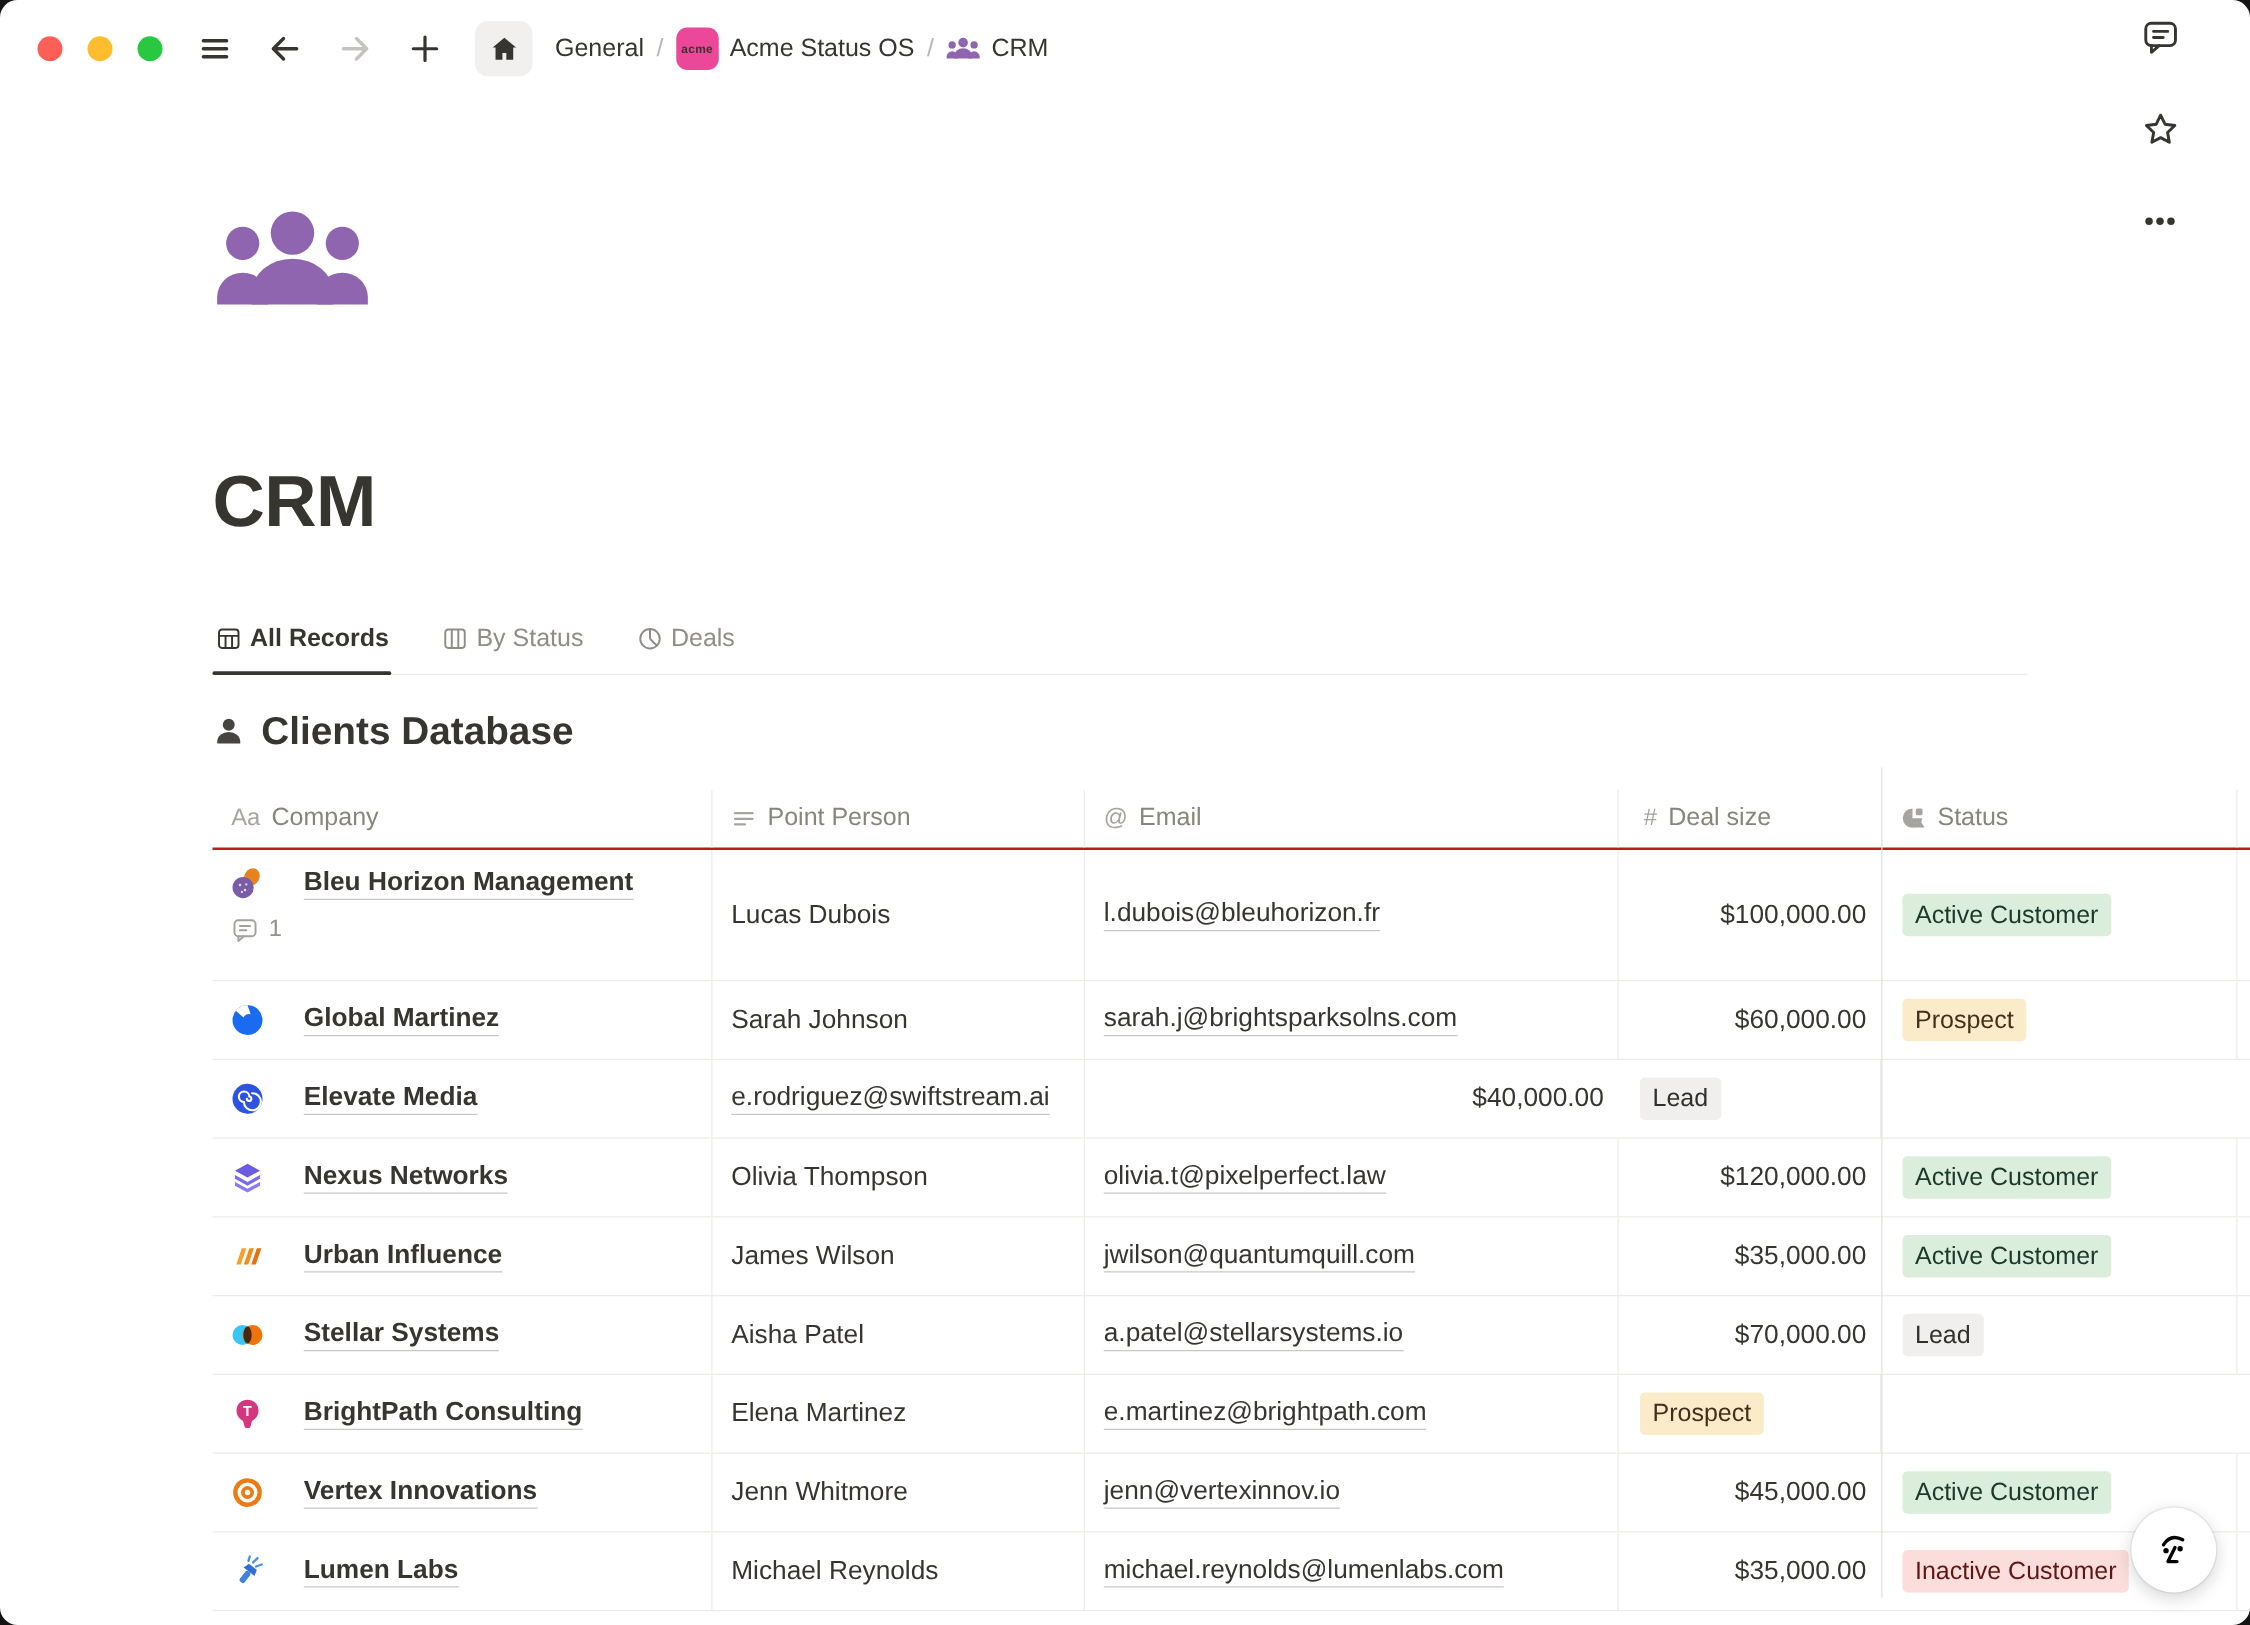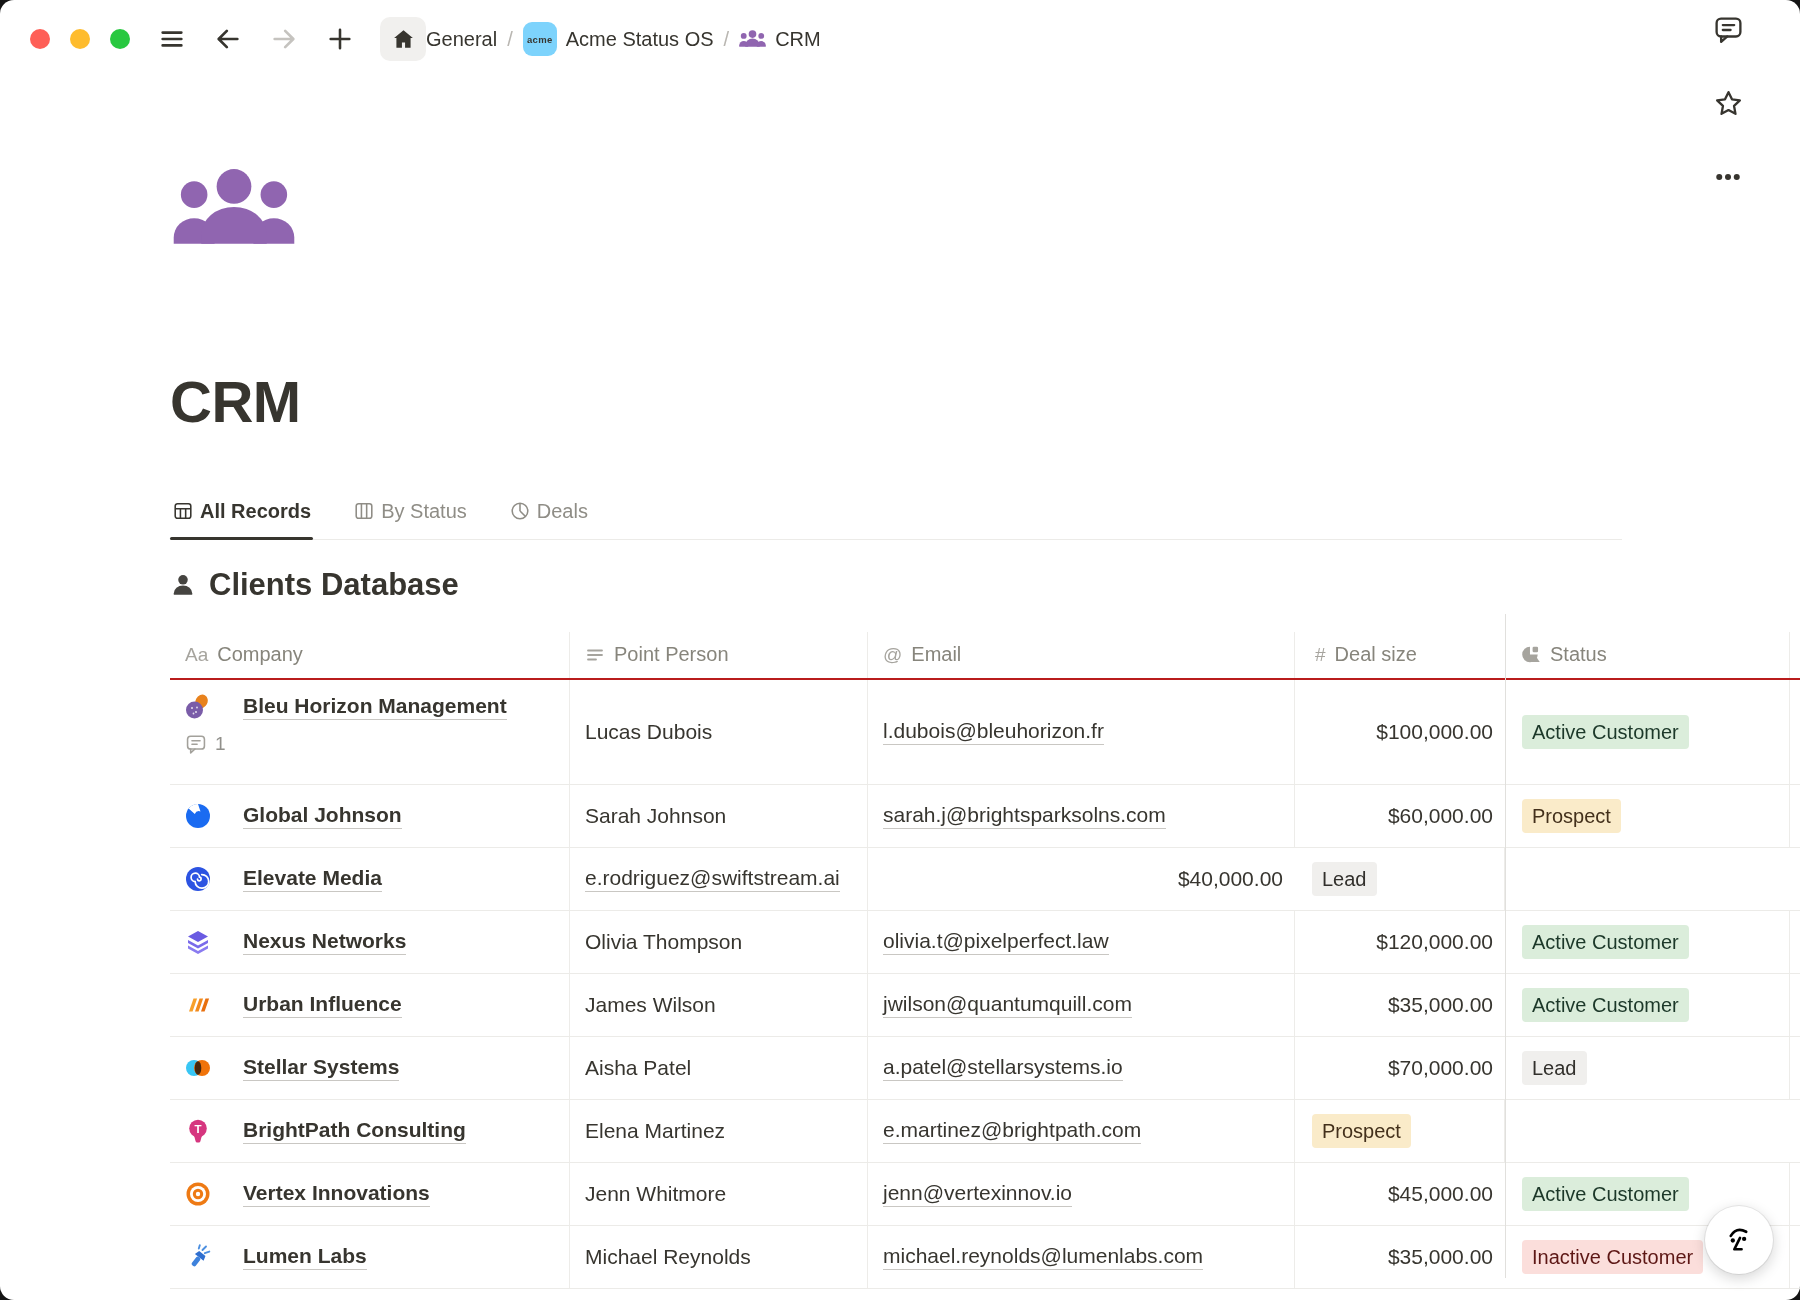--- a/index.html
+++ b/index.html
@@ -8,24 +8,24 @@
   .window{position:absolute;inset:0;background:#fff;border-radius:14px;overflow:hidden;color:#37352F;}
 
   
   .titlebar{display:flex;align-items:center;height:78px;padding:0 36px 0 30px;}
   .lights{display:flex;gap:20px;margin-right:26px;}
   .light{width:20px;height:20px;border-radius:50%;border:none;padding:0;cursor:pointer;}
   .light.red{background:#FE5F57;}.light.yellow{background:#FEBC2E;}.light.green{background:#28C840;}
   .tb-btn{background:none;border:none;padding:0;margin-left:24px;height:44px;min-width:32px;
           display:flex;align-items:center;justify-content:center;cursor:pointer;color:#37352F;}
   .tb-btn.home{background:#F1F0EE;border-radius:10px;width:46px;}
-  .breadcrumb{display:flex;align-items:center;font-size:20px;}
+  .breadcrumb{display:flex;align-items:center;margin-left:18px;font-size:20px;}
   .crumb{display:flex;align-items:center;gap:9px;color:#37352F;cursor:pointer;white-space:nowrap;}
   .crumb-sep{color:#B9B6B1;margin:0 10px;}
-  .acme-badge{width:34px;height:34px;border-radius:9px;background:#7dd3fc;display:flex;align-items:center;
+  .acme-badge{width:34px;height:34px;border-radius:9px;background:#ec4899;display:flex;align-items:center;
               justify-content:center;font-size:9.5px;font-weight:bold;letter-spacing:.3px;color:#37352F;}
   .crumb .mini-people{width:27px;height:21px;display:flex;}
   .tb-right{margin-left:auto;display:flex;align-items:center;gap:30px;flex-direction:column;}
   .avatars{display:flex;align-items:center;}
   .avatar{width:44px;height:44px;border-radius:50%;overflow:hidden;}
   .avatar.second{width:40px;height:40px;margin-left:-12px;z-index:0;}
   .avatar.first{z-index:1;position:relative;}
   .share-btn{background:none;border:none;font-size:21px;color:#37352F;cursor:pointer;padding:0;
              font-family:"Liberation Sans",sans-serif;}
 
@@ -300,21 +300,21 @@
       </div>
       <div class="trow">
         <div class="td">
           <span class="company-line">
        <span class="logo">
               <svg viewBox="0 0 26 26">
                 <circle cx="13" cy="13" r="12" fill="#1A6BF1"></circle>
                 <path d="M13 1A12 12 0 0 0 3.6 5.6L9.8 11A4.5 4.5 0 0 1 15.5 8.4Z" fill="#fff"></path>
               </svg>
             </span>
-       <span class="company-name u">Global Johnson</span>
+       <span class="company-name u">Global Martinez</span>
      </span>
         </div>
         <div class="td">
           <span>Sarah Johnson</span>
         </div>
         <div class="td">
           <span class="u">sarah.j@brightsparksolns.com</span>
         </div>
         <div class="td deal">
           <span>$60,000.00</span>

